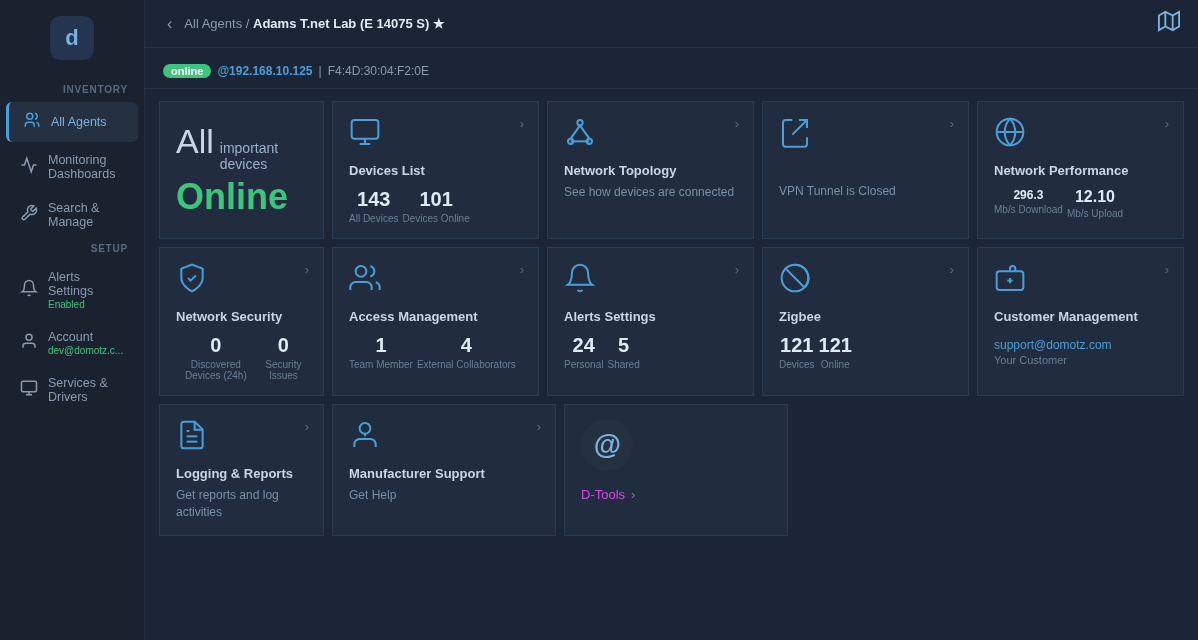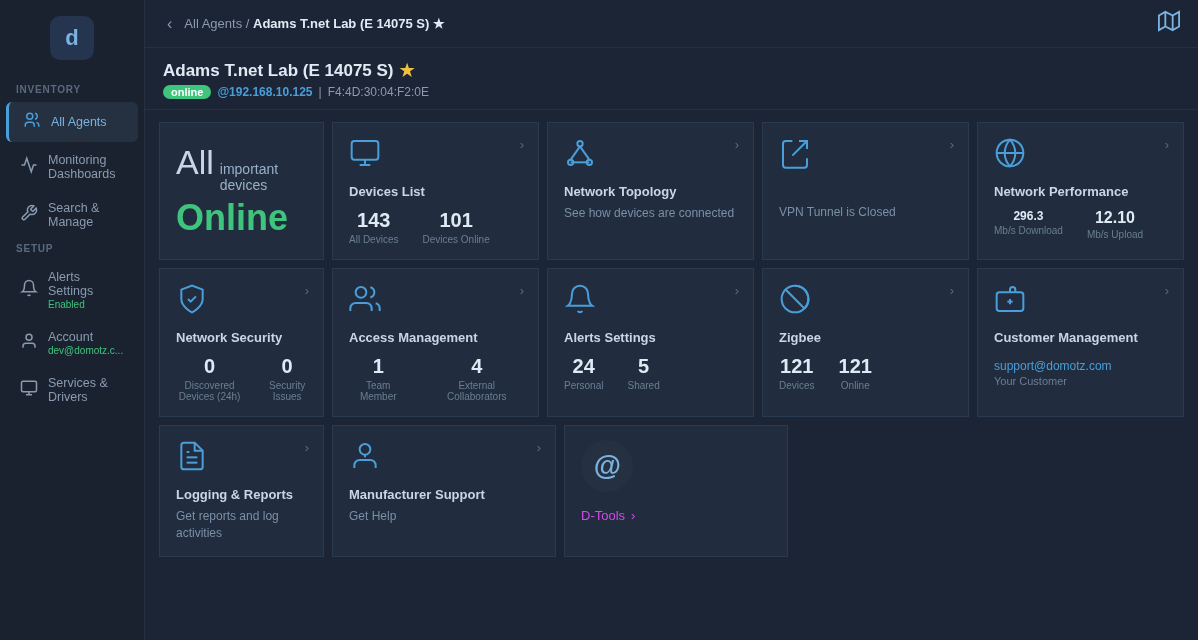--- a/index.html
+++ b/index.html
@@ -37,20 +37,21 @@
       font-weight: bold;
       color: #7ab3e0;
     }
     .sidebar-section-label {
       font-size: 10px;
       color: #5a6a7e;
       text-transform: uppercase;
       letter-spacing: 0.08em;
       padding: 4px 16px 6px 16px;
       font-weight: 600;
+      text-align: right;
     }
     .sidebar-item {
       display: flex;
       align-items: center;
       gap: 10px;
       padding: 9px 14px;
       cursor: pointer;
       border-radius: 6px;
       margin: 1px 6px;
       color: #8a9bb0;
@@ -206,21 +207,21 @@
       margin-bottom: 8px;
     }
     .card-title {
       font-size: 13px;
       font-weight: 600;
       color: #c8d6e5;
       margin-bottom: 6px;
     }
     .card-stats {
       display: flex;
-      gap: 24px;
+      gap: 4px;
       margin-top: 4px;
     }
     .card-stat {
       display: flex;
       flex-direction: column;
       align-items: center;
     }
     .card-stat-num {
       font-size: 20px;
       font-weight: 700;
@@ -383,24 +384,20 @@
     <span class="topbar-map-icon">
       <svg width="22" height="22" viewBox="0 0 24 24" fill="none" stroke="#7ab3e0" stroke-width="2">
           <polygon points="1 6 1 22 8 18 16 22 23 18 23 2 16 6 8 2 1 6"></polygon>
           <line x1="8" y1="2" x2="8" y2="18"></line>
           <line x1="16" y1="6" x2="16" y2="22"></line>
         </svg>
     </span>
   </div>
 
   <div class="agent-header">
-    <div class="agent-title">
-      <span>Adams T.net Lab (E 14075 S)</span>
-      <span class="star-icon">★</span>
-    </div>
     <div class="agent-meta">
       <span class="status-online">online</span>
       <span class="meta-ip">@192.168.10.125</span>
       <span>|</span>
       <span>F4:4D:30:04:F2:0E</span>
     </div>
   </div>
 
   <div class="grid-container">
 

